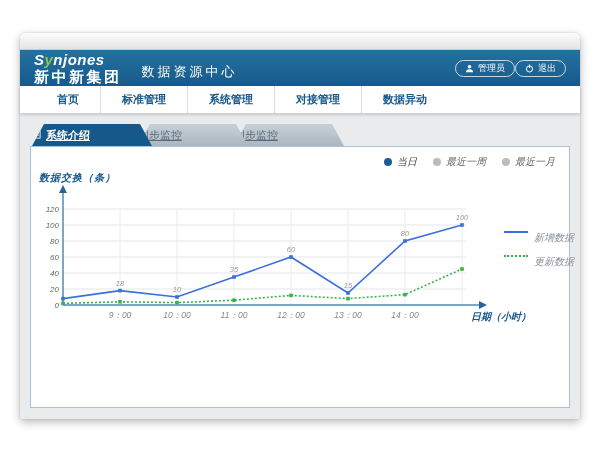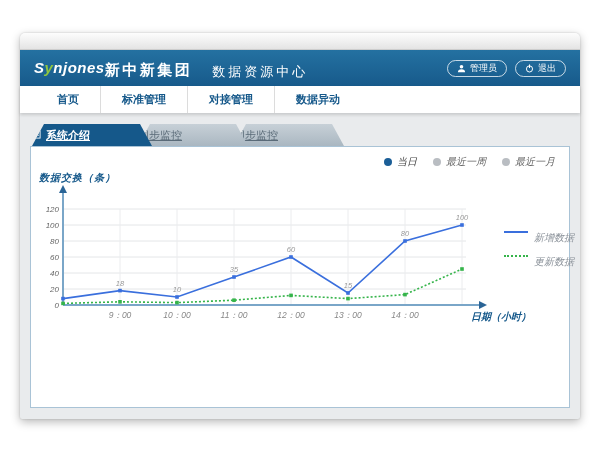--- a/index.html
+++ b/index.html
@@ -14,26 +14,26 @@
     box-shadow:0 3px 10px rgba(0,0,0,.28), 0 0 2px rgba(0,0,0,.18);
   }
   .chrome {
     height:16px; background:linear-gradient(#fdfdfd,#e4e4e4);
     border-bottom:1px solid #cdcdcd; border-radius:5px 5px 0 0;
   }
   .header {
     height:36px; background:linear-gradient(#2471a1,#175a8b);
     display:flex; align-items:center; padding:0 14px; position:relative;
   }
-  .logo { display:flex; flex-direction:row; line-height:1; }
+  .logo { display:flex; flex-direction:column; line-height:1; }
   .logo-word { color:#fff; font-size:15px; font-weight:bold; letter-spacing:.5px; font-style:italic; }
   .logo-word .y { color:#8ec641; }
   .logo-sub { color:#fff; font-size:15px; font-weight:bold; letter-spacing:2.5px; margin-top:2px; }
   .app-title { color:#fff; font-size:13px; letter-spacing:3px; margin-left:20px; margin-top:8px; }
-  .user-tools { margin-left:auto; display:flex; gap:8px; align-items:center; }
+  .user-tools { margin-left:auto; display:flex; align-items:center; }
   .pill {
     display:flex; align-items:center; gap:4px; height:15px; padding:0 9px;
     border:1px solid rgba(255,255,255,.75); border-radius:9px;
     color:#fff; font-size:9px; cursor:pointer; white-space:nowrap;
   }
   .pill svg { display:block; }
   .navbar {
     height:27px; background:#fff; display:flex; align-items:center;
     padding-left:16px; box-shadow:0 2px 3px rgba(0,0,0,.14);
     position:relative; z-index:3;
@@ -102,20 +102,21 @@
             </svg>
         </span>
         <span>退出</span>
       </div>
     </div>
   </div>
 
   <div class="navbar">
     <div class="nav-item">首页</div>
     <div class="nav-item">标准管理</div>
+    <div class="nav-item">系统管理</div>
     <div class="nav-item">对接管理</div>
     <div class="nav-item">数据异动</div>
   </div>
 
   <div class="content">
     <div class="tabs">
       <div class="tab active">
         <span>
           <svg width="9" height="9" viewBox="0 0 10 10">
               <rect x="1" y="1" width="8" height="8" fill="none" stroke="#fff" stroke-width="1"></rect>

